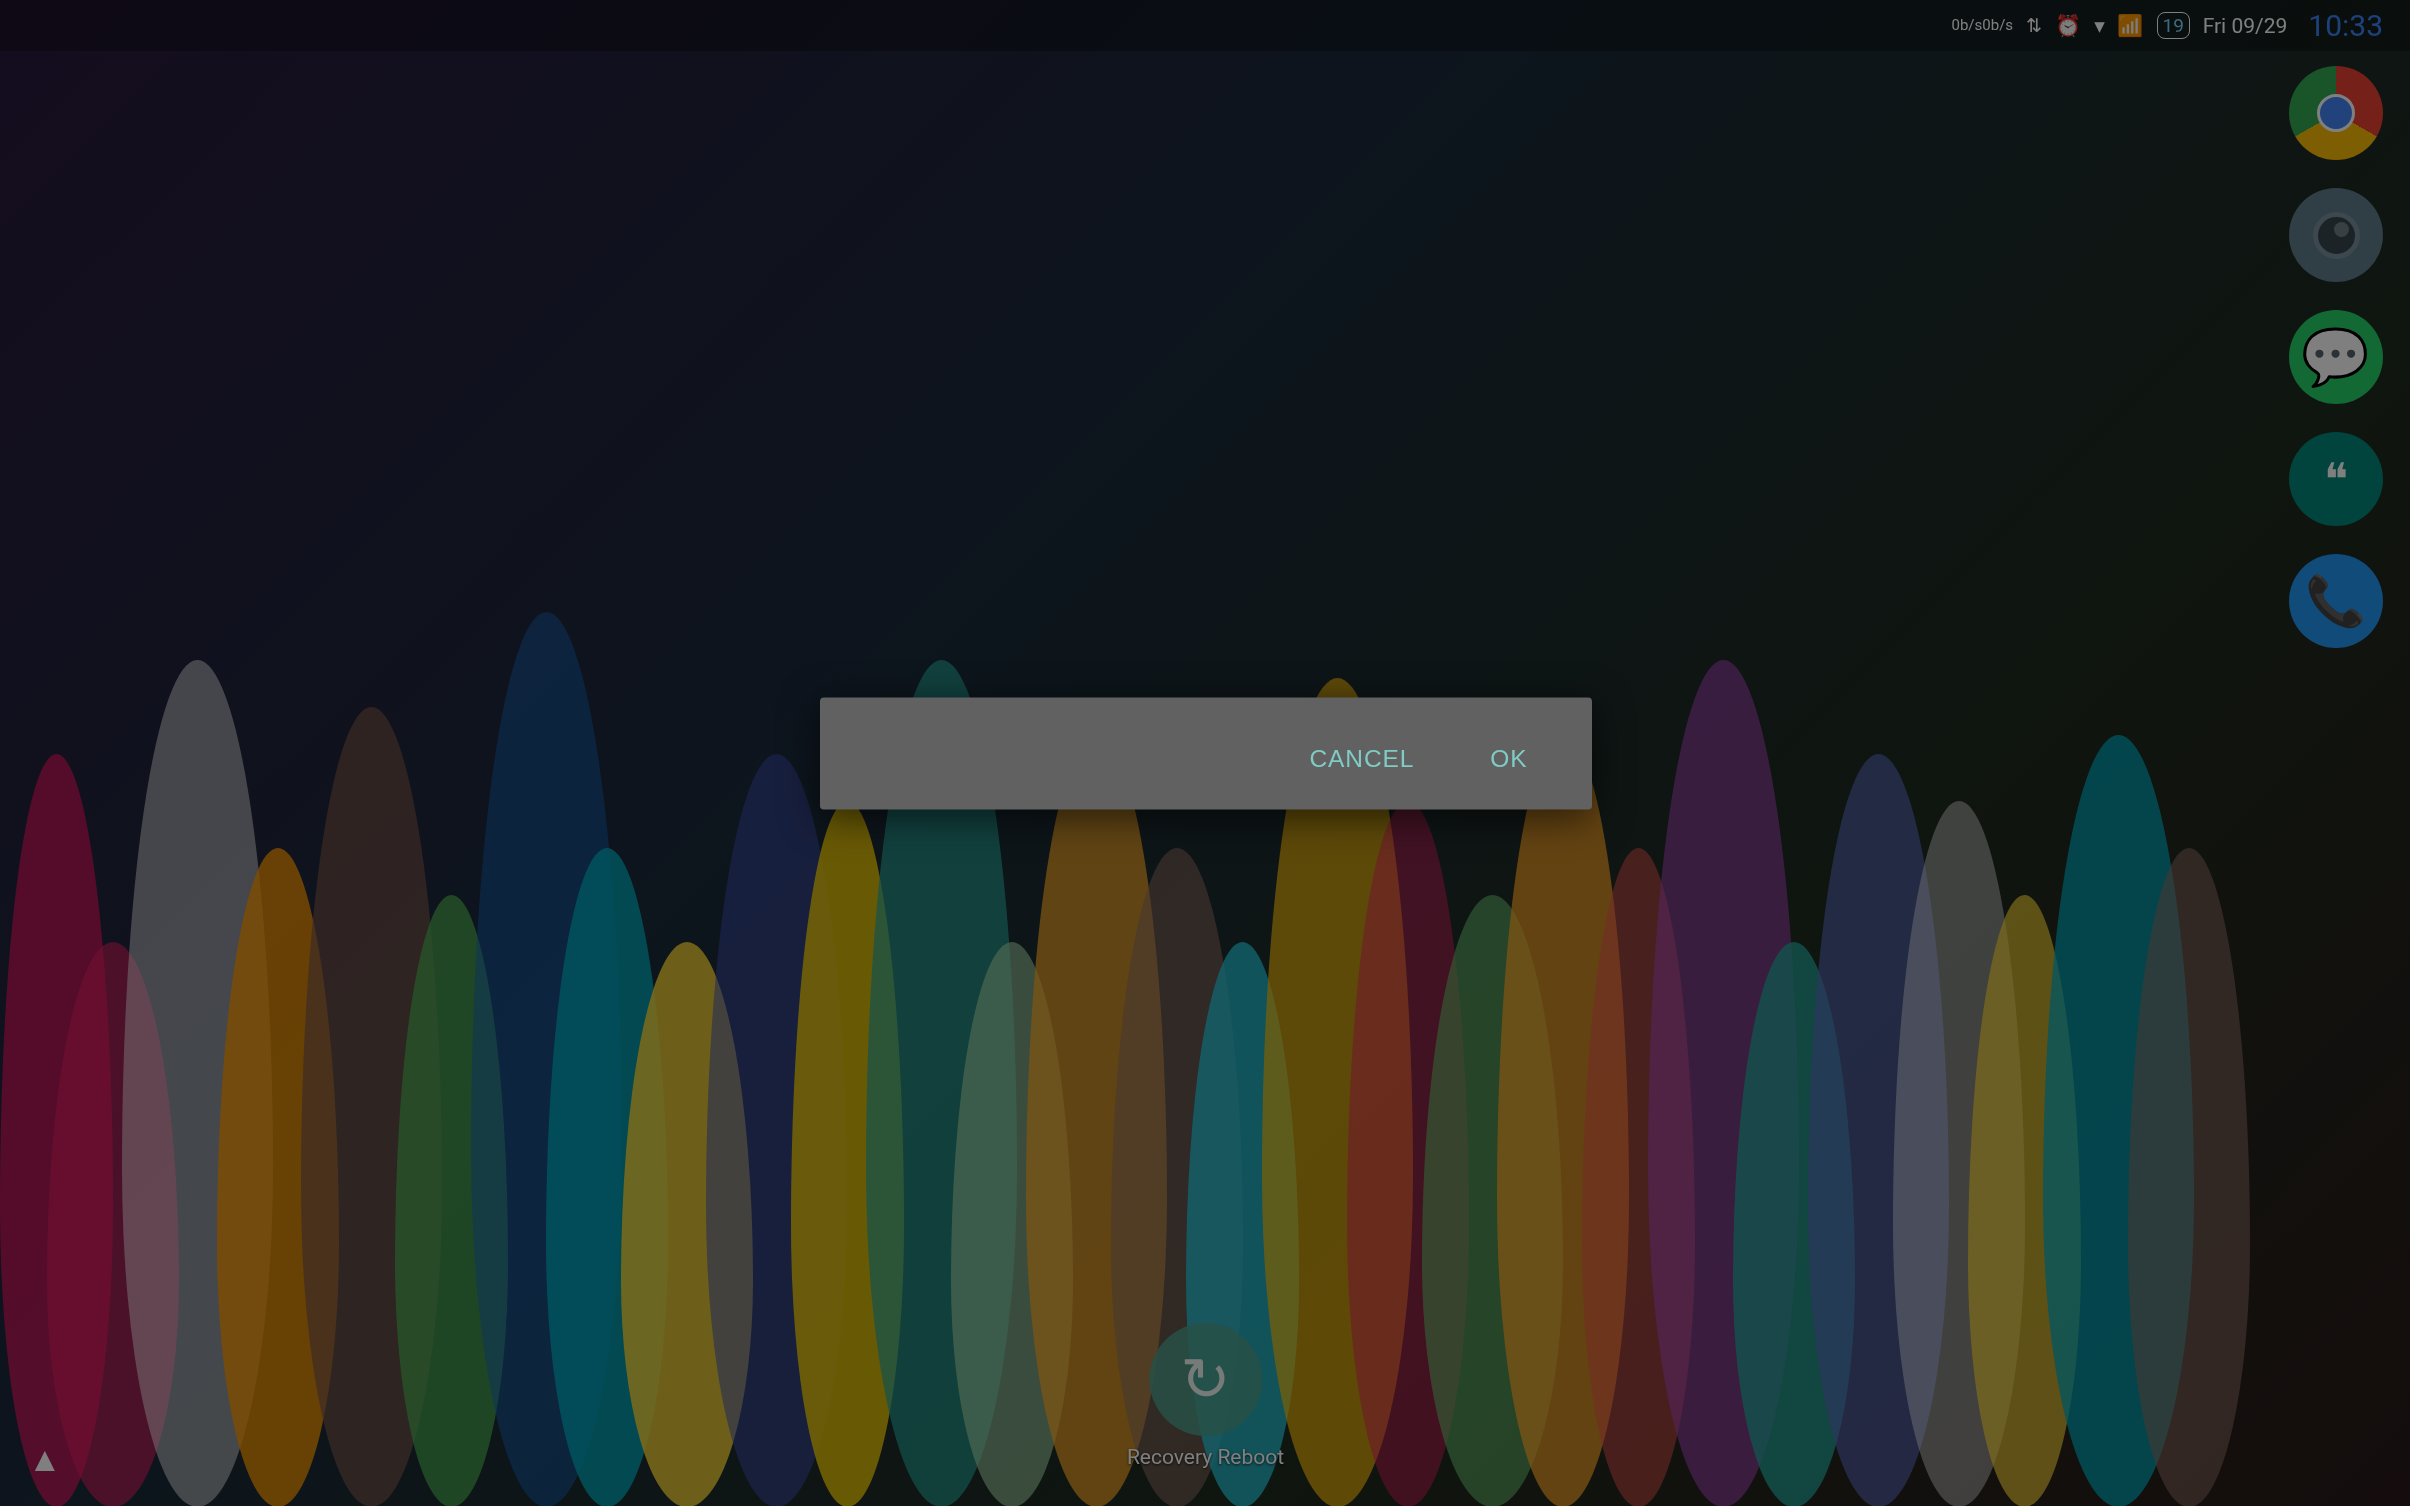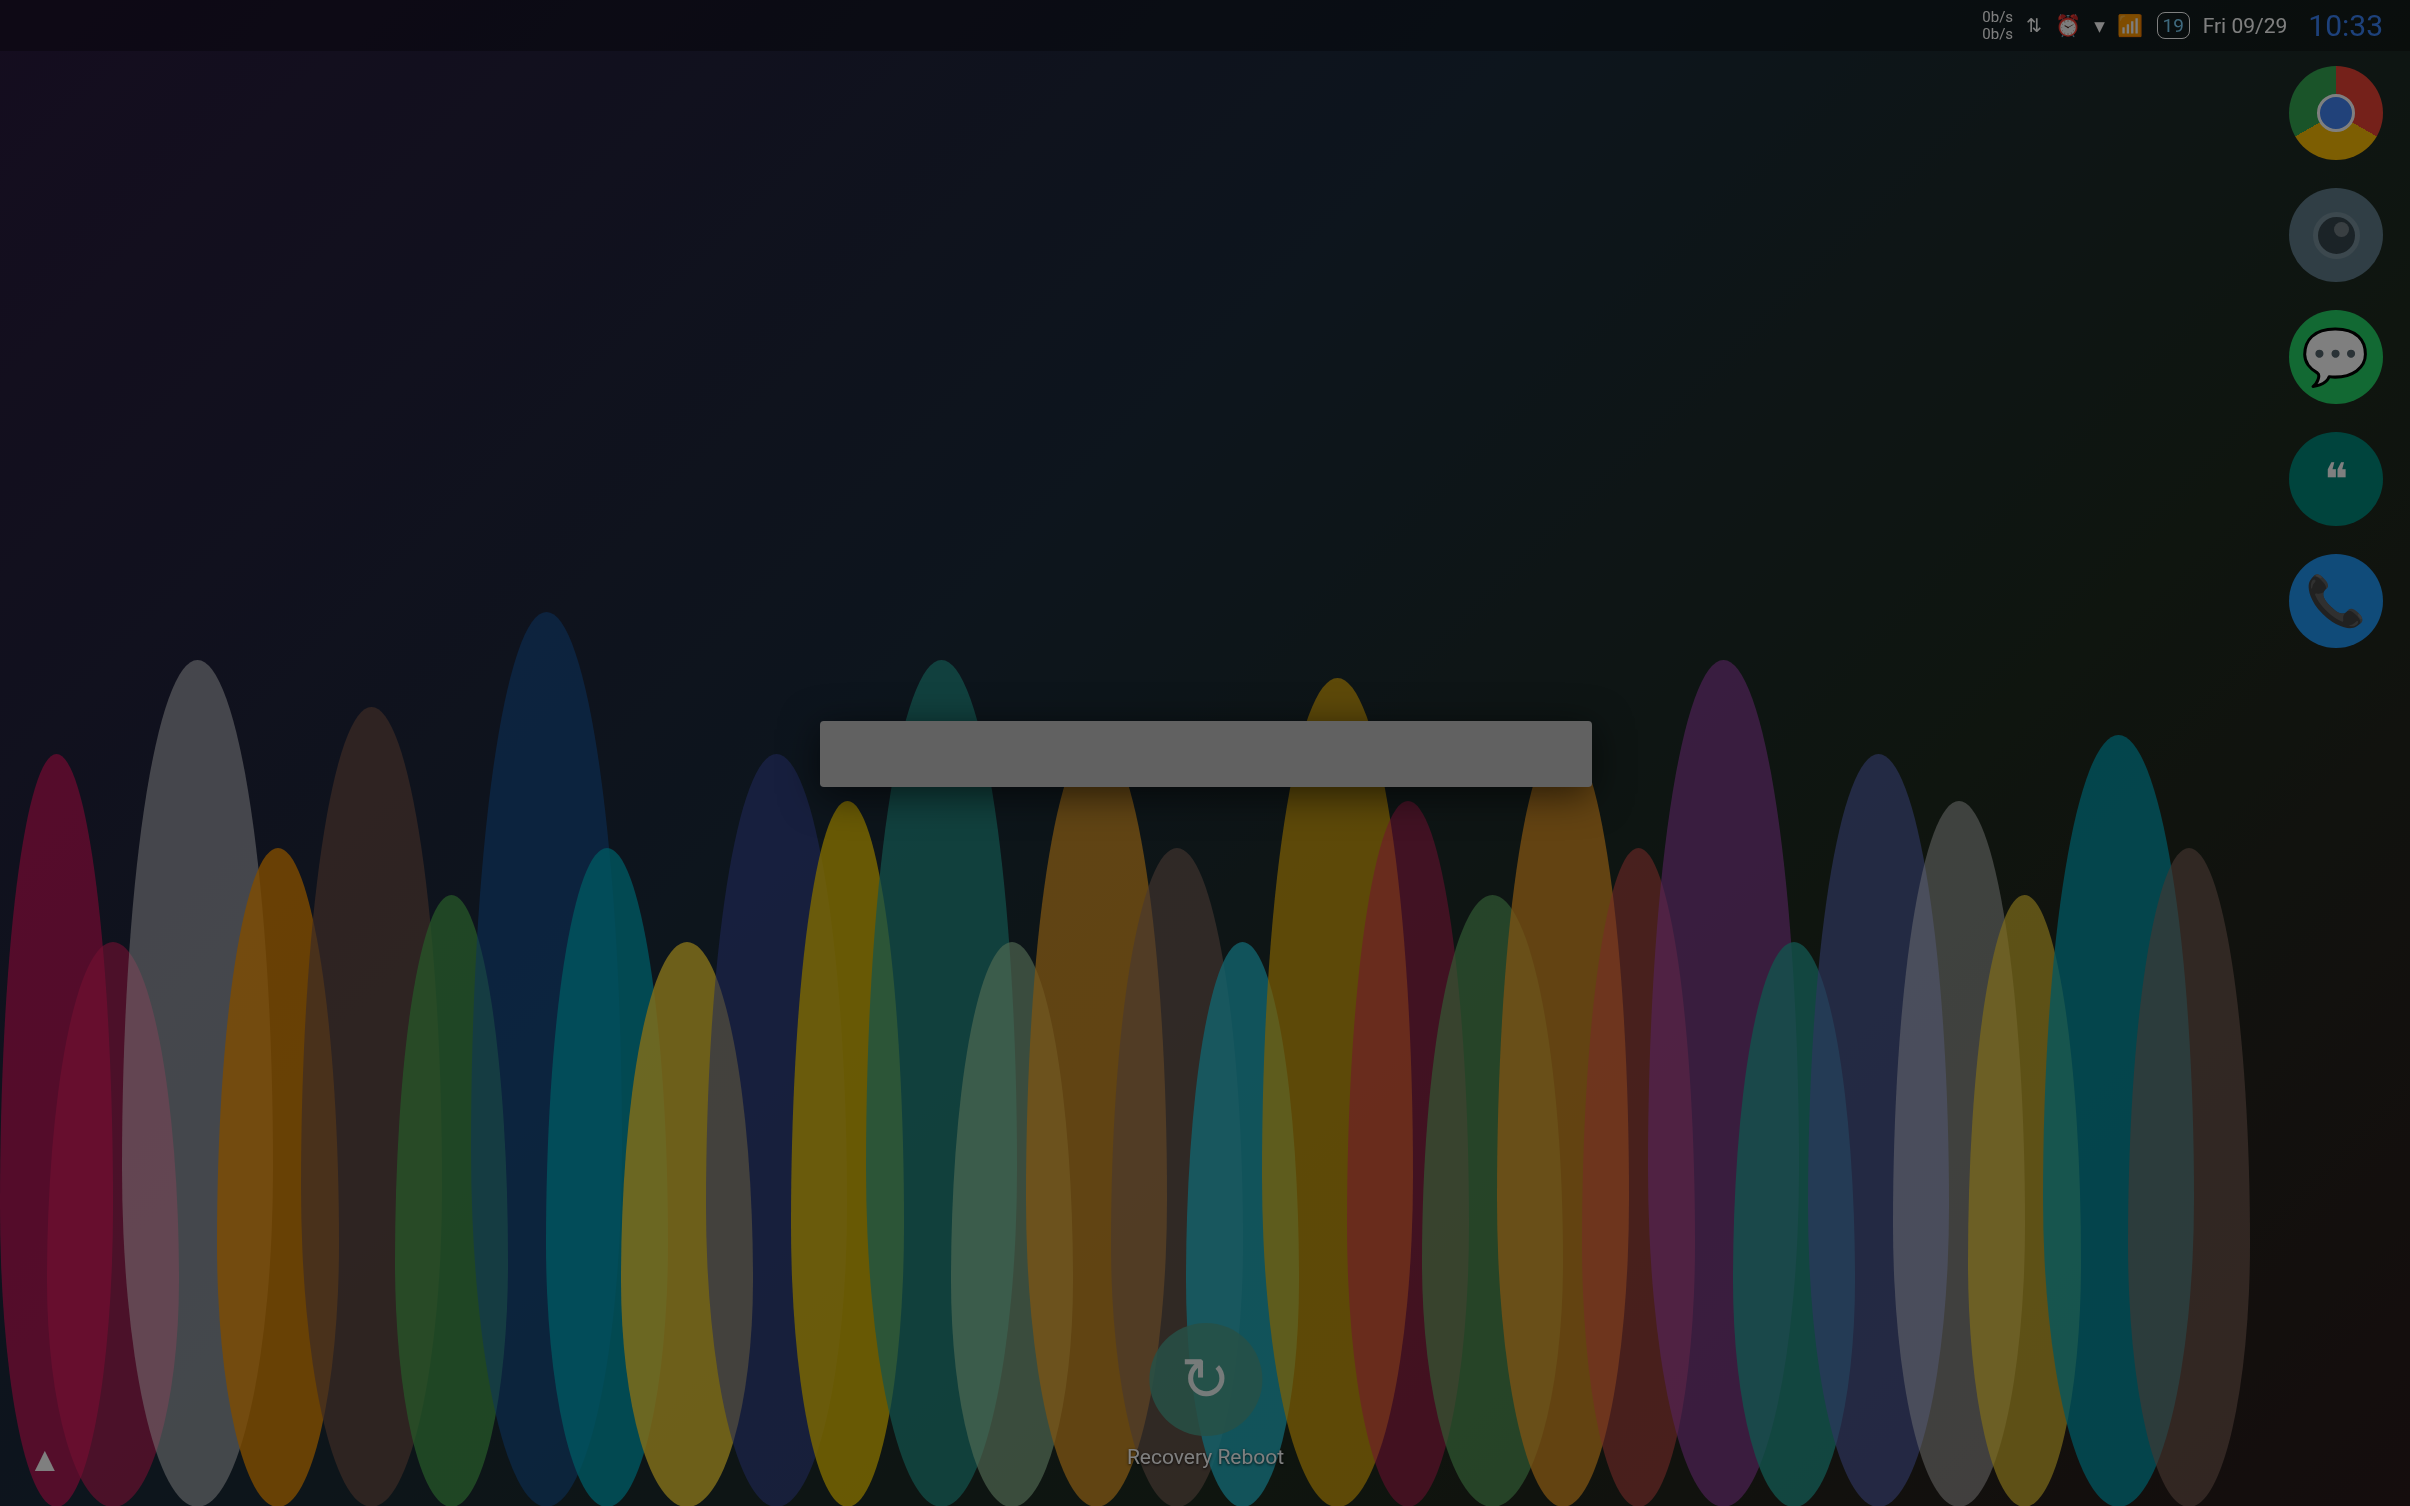--- a/index.html
+++ b/index.html
@@ -45,21 +45,20 @@
     #status-bar-right {
       display: flex;
       align-items: center;
       gap: 13px;
       color: white;
       font-size: 21px;
     }
 
     #status-network {
       display: flex;
-      flex-direction: column;
       font-size: 15px;
       line-height: 1.1;
       color: white;
     }
 
     #status-time {
       font-size: 30px;
       font-weight: 400;
       color: #3b82f6;
     }
@@ -364,14 +363,18 @@
   <span id="recovery-reboot-label">Recovery Reboot</span>
 </div>
 
 <div id="nav-up">
   <span>▲</span>
 </div>
 
 <div id="dialog-overlay"></div>
 
 <div id="dialog">
+  <div id="dialog-buttons">
+    <button class="dialog-btn">CANCEL</button>
+    <button class="dialog-btn">OK</button>
+  </div>
 </div>
 
 
 </body></html>

